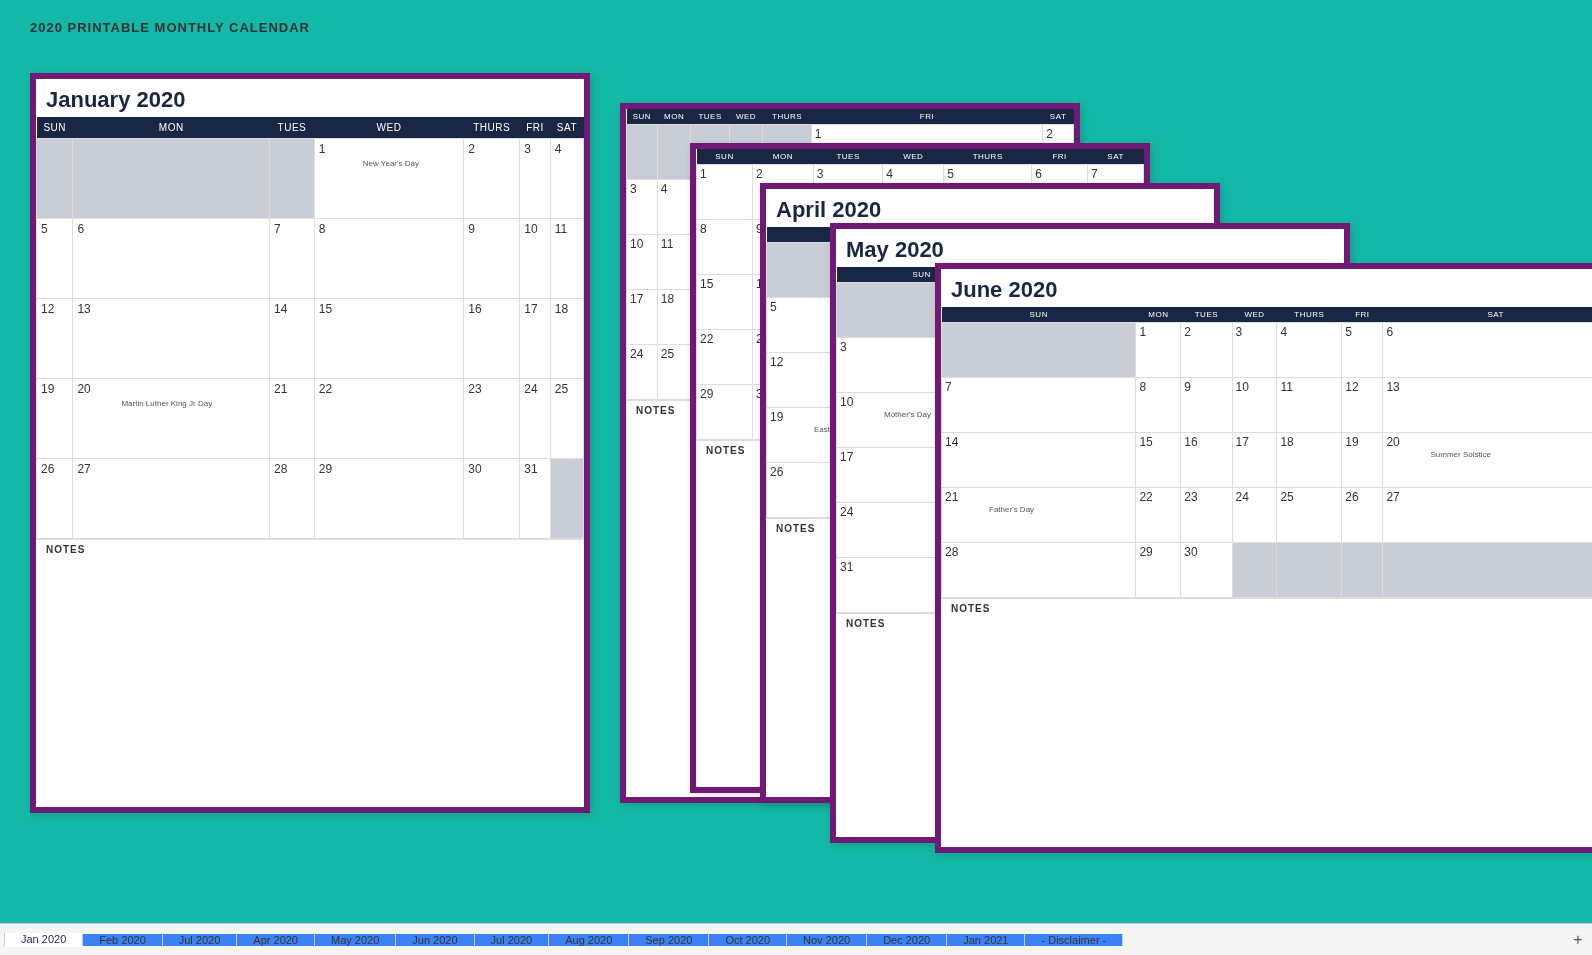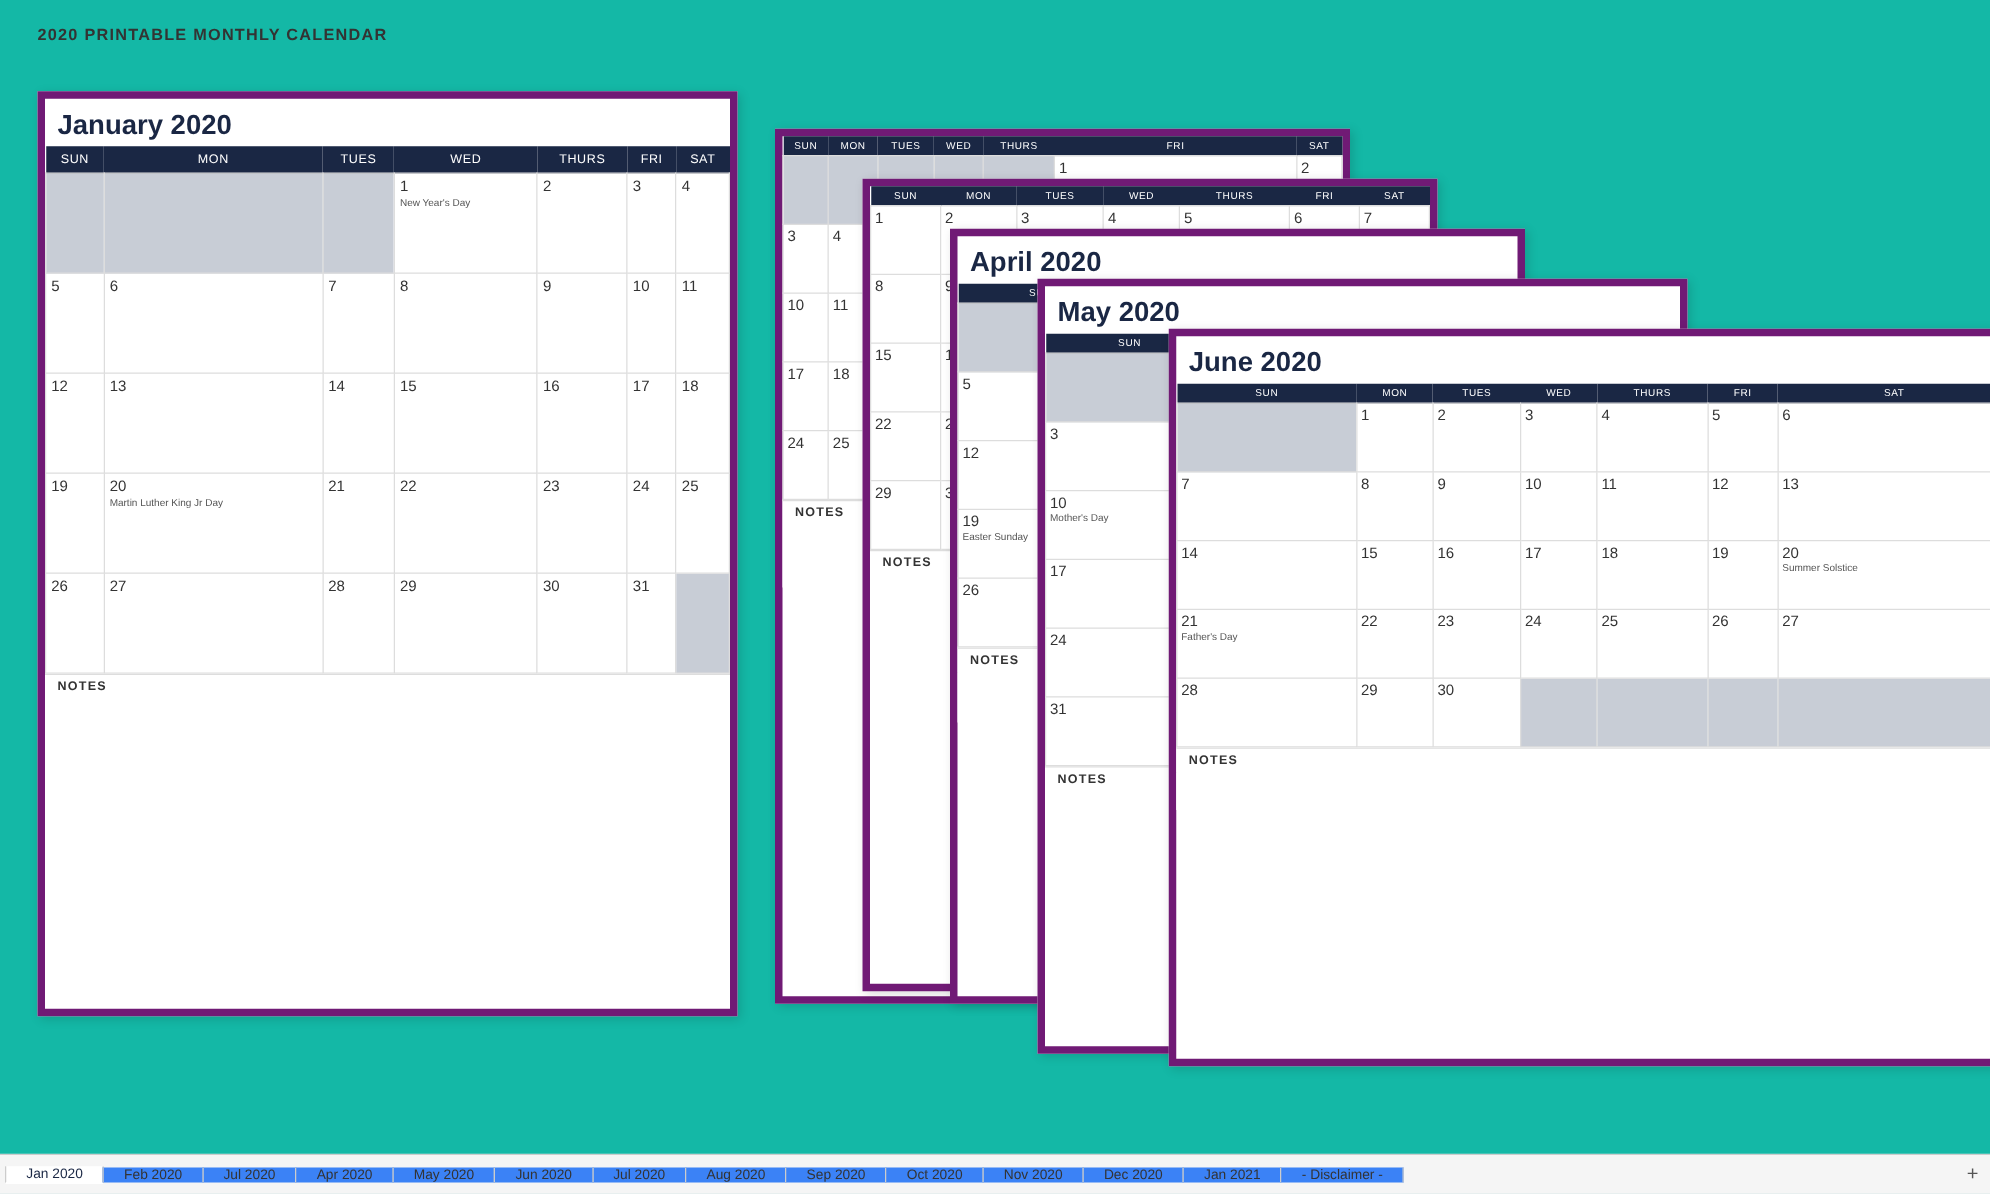--- a/index.html
+++ b/index.html
@@ -141,20 +141,21 @@
       font-weight: normal;
       color: #333;
       display: block;
     }
 
     .holiday {
       font-size: 8px;
       color: #555;
       margin-top: 2px;
       line-height: 1.3;
+      margin-left: 44px;
     }
 
     .notes-row {
       background: white;
       padding: 4px 10px;
       font-size: 10px;
       font-weight: bold;
       letter-spacing: 1px;
       color: #333;
       border-top: 1px solid #ddd;

